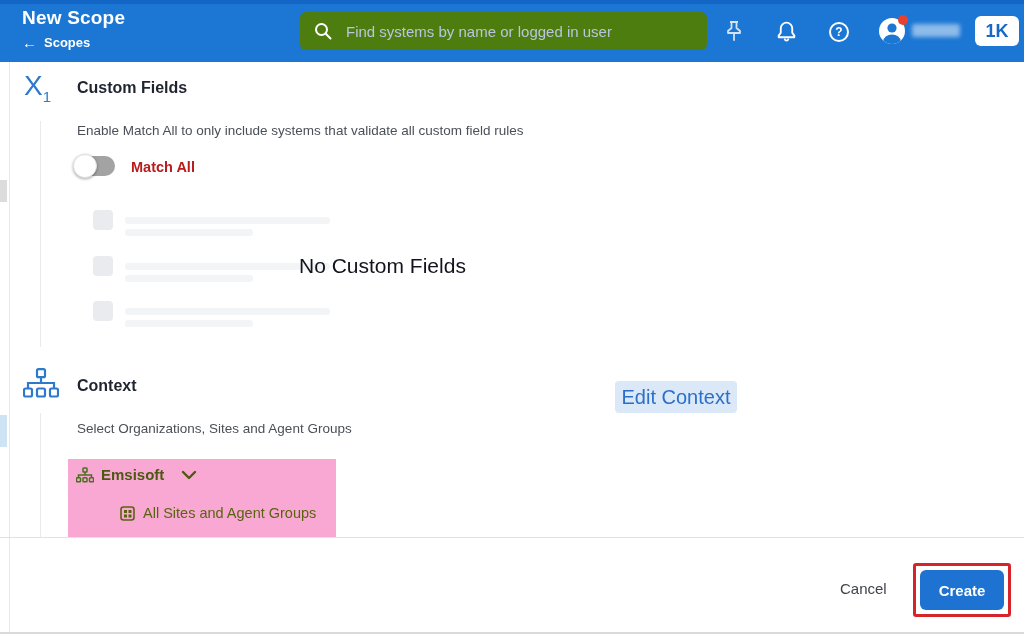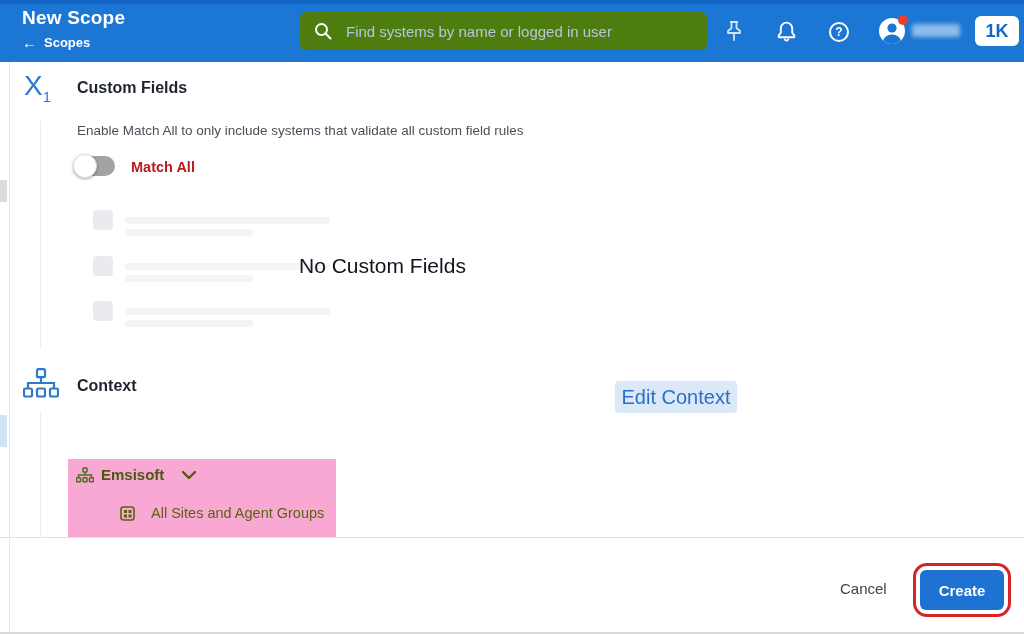--- a/index.html
+++ b/index.html
@@ -48,29 +48,29 @@
   .skel-b2 { position:absolute; left:32px; top:19px; width:128px; height:7px; border-radius:3px; background:#f3f4f6; }
   .empty-txt { position:absolute; left:299px; top:254px; font-size:21px; color:#12131d; }
 
   
   .ctx-btn { position:absolute; left:615px; top:381px; width:122px; height:32px; background:#dbe8f8; border:none; border-radius:4px; color:#2b6fc8; font-size:20px; font-family:"Liberation Sans", sans-serif; cursor:pointer; }
 
   .hl { position:absolute; left:68px; top:459px; width:268px; height:78px; background:#f9a8d4; }
   .hl-row1 { position:absolute; left:8px; top:7px; display:flex; align-items:center; gap:7px; cursor:pointer; }
   .hl-org { font-size:15px; font-weight:600; color:#4b5a10; }
   .hl-chev { margin-left:10px; display:flex; }
-  .hl-row2 { position:absolute; left:52px; top:46px; display:flex; align-items:center; gap:16px; cursor:pointer; }
+  .hl-row2 { position:absolute; left:52px; top:46px; display:flex; align-items:center; gap:8px; cursor:pointer; }
   .hl-child { font-size:14.5px; color:#59630d; }
 
   .divider { position:absolute; left:0; top:537px; width:1024px; height:1px; background:#e2e2e2; }
   .bottom-line { position:absolute; left:0; top:632px; width:1024px; height:2px; background:#dadada; }
 
   
   .cancel-btn { position:absolute; left:840px; top:580px; background:none; border:none; font-size:15px; color:#3f434b; font-family:"Liberation Sans", sans-serif; cursor:pointer; }
-  .redbox { position:absolute; left:913px; top:563px; width:98px; height:54px; border:3px solid #d6252a; border-radius:14px; display:flex; align-items:center; justify-content:center; }
+  .redbox { position:absolute; left:913px; top:563px; width:98px; height:54px; border:3px solid #d6252a; border-radius:3px; display:flex; align-items:center; justify-content:center; }
   .create-btn { width:84px; height:40px; background:#1e72d2; border:none; border-radius:6px; color:#fff; font-size:15px; font-weight:600; font-family:"Liberation Sans", sans-serif; cursor:pointer; }
 </style>
 </head>
 <body>
 
 <div class="screen">
 
   <div class="hdr">
     <div class="hdr-strip"></div>
     <div class="hdr-title">New Scope</div>
@@ -171,20 +171,21 @@
     <line x1="18" y1="9.2" x2="18" y2="15" stroke="#2d79cc" stroke-width="2.2"></line>
     <path d="M5 20v-5h26v5" fill="none" stroke="#2d79cc" stroke-width="2.2"></path>
     <rect x="1" y="20.5" width="8" height="8" rx="1.5" fill="none" stroke="#2d79cc" stroke-width="2.2"></rect>
     <rect x="14" y="20.5" width="8" height="8" rx="1.5" fill="none" stroke="#2d79cc" stroke-width="2.2"></rect>
     <rect x="27" y="20.5" width="8" height="8" rx="1.5" fill="none" stroke="#2d79cc" stroke-width="2.2"></rect>
   </svg>
   <div class="sec-head" style="left:77px; top:377px;">Context</div>
   <button class="ctx-btn">Edit Context</button>
 
   <div class="guide" style="left:40px; top:413px; height:124px;"></div>
+  <div class="desc" style="left:77px; top:421px;">Select Organizations, Sites and Agent Groups</div>
 
   <div class="hl">
     <div class="hl-row1">
       <svg width="18" height="16" viewBox="0 0 36 30">
         <rect x="14" y="1.2" width="8" height="8" rx="1.5" fill="none" stroke="#47701c" stroke-width="3"></rect>
         <line x1="18" y1="9.2" x2="18" y2="15" stroke="#47701c" stroke-width="3"></line>
         <path d="M5 20v-5h26v5" fill="none" stroke="#47701c" stroke-width="3"></path>
         <rect x="1" y="20.5" width="8" height="8" rx="1.5" fill="none" stroke="#47701c" stroke-width="3"></rect>
         <rect x="14" y="20.5" width="8" height="8" rx="1.5" fill="none" stroke="#47701c" stroke-width="3"></rect>
         <rect x="27" y="20.5" width="8" height="8" rx="1.5" fill="none" stroke="#47701c" stroke-width="3"></rect>

